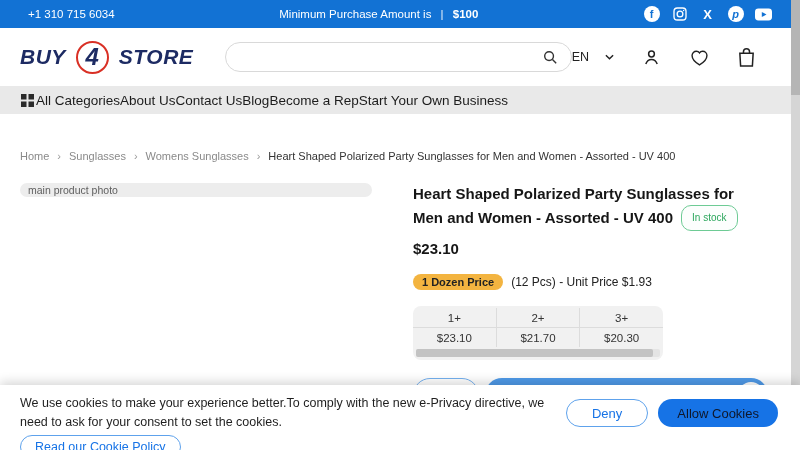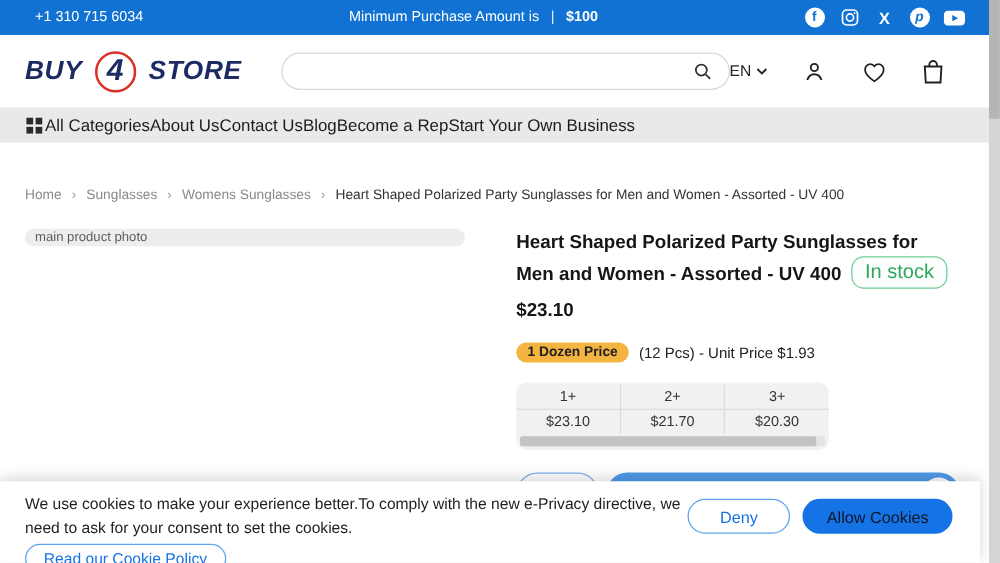--- a/index.html
+++ b/index.html
@@ -30,63 +30,63 @@
   .header-main{height:58px;display:flex;align-items:center;padding:0 20px;background:#fff;}
   .logo{display:flex;align-items:center;font-style:italic;font-weight:800;
     color:var(--logo-navy);font-size:21px;letter-spacing:.5px;cursor:pointer;gap:11px;}
   .logo-4{width:33px;height:33px;border:2.5px solid var(--logo-red);border-radius:50%;
     display:flex;align-items:center;justify-content:center;font-size:24px;margin:0 -1px;background:#fff;}
   .search-wrap{margin-left:32px;width:365px;height:30px;border:1px solid #d9d9d9;border-radius:16px;
     display:flex;align-items:center;background:#fff;padding:0 12px;}
   .search-input{flex:1;border:none;outline:none;font-size:12.5px;background:transparent;height:100%;}
   .search-btn{background:none;border:none;cursor:pointer;display:flex;align-items:center;}
   .header-actions{margin-left:auto;display:flex;align-items:center;gap:27px;padding-right:24px;}
-  .lang{font-size:12.5px;color:#222;display:flex;align-items:center;gap:4px;cursor:pointer;}
+  .lang{font-size:12.5px;color:#222;display:flex;align-items:center;gap:16px;cursor:pointer;}
   .hicon{cursor:pointer;display:flex;align-items:center;}
   
   .nav{height:28px;background:#e9e9e9;display:flex;
     padding:0 21px;font-size:13.5px;color:#1c1c1c;}
   .nav-item{cursor:pointer;display:flex;align-items:center;white-space:nowrap;}
   .grid-icon{margin-right:2px;display:flex;align-items:center;}
   
   .breadcrumb{margin:36px 20px 0;font-size:11px;color:#8a8a8a;display:flex;
     align-items:center;gap:8px;white-space:nowrap;text-align:center;}
   .crumb{cursor:pointer;}
   .crumb-sep{color:#9a9a9a;font-size:11px;}
   .crumb-current{color:#333;}
   
   .content{display:flex;margin:21px 32px 0 20px;gap:41px;}
   .left-col{width:352px;flex:none;}
   .img-alt{height:14px;background:#ededed;border-radius:7px;font-size:10.5px;color:#5f5f5f;
     display:flex;align-items:center;padding:0 8px;}
   .right-col{flex:1;min-width:0;}
   .title{font-size:15px;font-weight:700;color:#161616;line-height:22px;}
   .stock-badge{display:inline-block;border:1px solid #6ecb95;color:#2ca75d;border-radius:10px;
-    font-size:16px;font-weight:400;padding:1px 10px;margin-left:8px;vertical-align:2px;background:#fcfefd;}
+    font-size:10px;font-weight:400;padding:1px 10px;margin-left:8px;vertical-align:2px;background:#fcfefd;}
   .price{font-size:15px;font-weight:700;color:#161616;margin-top:9px;}
   .dozen-row{margin-top:17px;display:flex;align-items:center;gap:8px;font-size:12px;color:#222;}
   .dozen-badge{background:var(--badge-amber);border-radius:9px;padding:2px 9px;font-weight:700;font-size:11px;color:#222;}
   .tier-table{margin-top:16px;width:250px;background:#f1f1f1;border-radius:8px;font-size:11.5px;color:#333;overflow:hidden;padding-top:2px;}
   .tier-row{display:flex;}
   .tier-cell{flex:1;text-align:center;padding:4px 0 3px;}
   .tier-head .tier-cell{border-bottom:1px solid #dcdcdc;}
   .tier-cell + .tier-cell{border-left:1px solid #dcdcdc;}
   .tier-scroll{height:8px;margin:2px 3px 3px;background:#e4e4e4;border-radius:2px;}
   .tier-thumb{height:100%;width:97%;background:#c3c3c3;border-radius:2px;cursor:pointer;}
   .buy-row{margin-top:18px;display:flex;gap:6px;align-items:center;}
   .stepper{width:66px;height:34px;border:1.5px solid #74b0ef;border-radius:17px;display:flex;
     align-items:center;justify-content:space-between;padding:0 9px;background:#fff;}
   .step-btn{background:none;border:none;color:var(--button-blue);font-size:15px;font-weight:700;cursor:pointer;line-height:1;padding:0;}
   .qty{font-size:13.5px;color:#222;}
   .add-cart{flex:1;height:34px;background:var(--button-blue);border:none;border-radius:17px;
     color:#fff;font-size:13px;position:relative;display:flex;align-items:center;justify-content:center;cursor:pointer;}
   .cart-circle{position:absolute;right:4px;top:4px;width:26px;height:26px;background:#fff;
     border-radius:50%;display:flex;align-items:center;justify-content:center;}
   
-  .cookie-bar{position:fixed;left:0;right:16px;bottom:0;height:65px;background:#fff;
+  .cookie-bar{position:fixed;left:0;right:0;bottom:0;height:65px;background:#fff;
     box-shadow:0 -3px 10px rgba(0,0,0,.16);z-index:60;padding:9px 22px 0 20px;}
   .cookie-msg{font-size:12.5px;color:#1f1f1f;max-width:555px;line-height:19px;}
   .cookie-policy-btn{display:inline-block;margin-top:3px;border:1px solid #5ea2ec;color:var(--accent-blue);
     border-radius:14px;padding:4px 14px;font-size:12.5px;background:#fff;cursor:pointer;}
   .cookie-actions{position:absolute;right:22px;top:14px;display:flex;gap:10px;}
   .btn-deny{border:1px solid #5ea2ec;color:var(--accent-blue);background:#fff;border-radius:16px;
     padding:0 25px;height:28px;font-size:13px;cursor:pointer;}
   .btn-allow{background:var(--accent-blue);color:#0f172a;border:none;border-radius:16px;
     padding:0 19px;height:28px;font-size:13px;cursor:pointer;}
   

